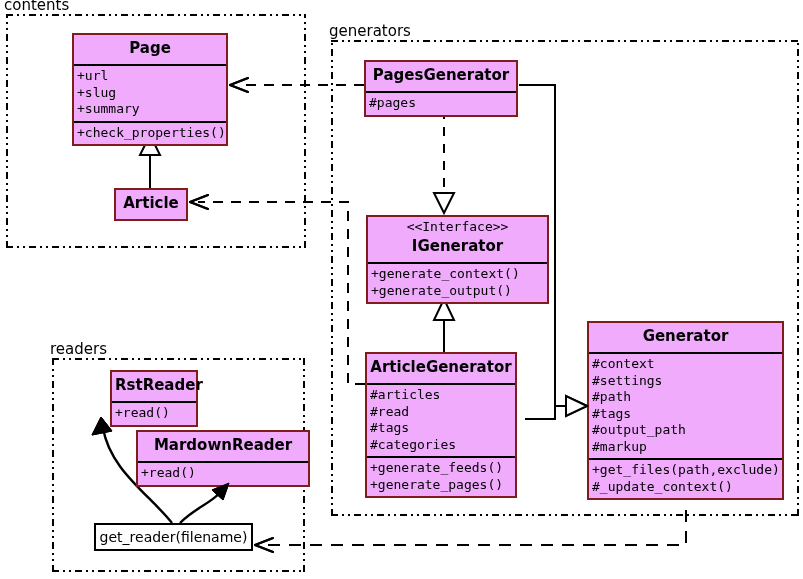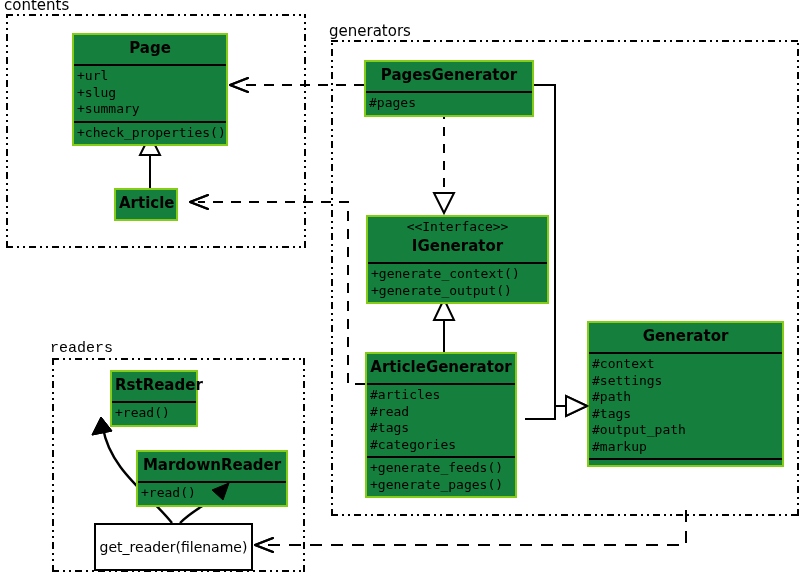--- a/index.html
+++ b/index.html
@@ -34,22 +34,22 @@
     background: #ffffff;
     padding: 0 3px 0 2px;
     white-space: nowrap;
     line-height: 16px;
   }
 
   
   .cls {
     position: absolute;
     box-sizing: border-box;
-    border: 2px solid #84cc16;
-    background: #15803d;
+    border: 2px solid #7f1d1d;
+    background: #f0abfc;
     z-index: 5;
   }
   .cls .compartment {
     box-sizing: border-box;
     border-bottom: 2px solid #000;
     padding: 2px 3px 3px 3px;
   }
   .cls .compartment:last-child {
     border-bottom: none;
   }
@@ -115,21 +115,21 @@
 
 <div id="canvas">
 
   <div class="package" id="pkg-contents" style="left: 6px; top: 14px; width: 300px; height: 234px; border: none; background-image: repeating-linear-gradient(90deg, rgb(0, 0, 0) 0px, rgb(0, 0, 0) 7px, transparent 7px, transparent 11px, rgb(0, 0, 0) 11px, rgb(0, 0, 0) 13px, transparent 13px, transparent 17px, rgb(0, 0, 0) 17px, rgb(0, 0, 0) 19px, transparent 19px, transparent 23px), repeating-linear-gradient(90deg, rgb(0, 0, 0) 0px, rgb(0, 0, 0) 7px, transparent 7px, transparent 11px, rgb(0, 0, 0) 11px, rgb(0, 0, 0) 13px, transparent 13px, transparent 17px, rgb(0, 0, 0) 17px, rgb(0, 0, 0) 19px, transparent 19px, transparent 23px), repeating-linear-gradient(0deg, rgb(0, 0, 0) 0px, rgb(0, 0, 0) 7px, transparent 7px, transparent 11px, rgb(0, 0, 0) 11px, rgb(0, 0, 0) 13px, transparent 13px, transparent 17px, rgb(0, 0, 0) 17px, rgb(0, 0, 0) 19px, transparent 19px, transparent 23px), repeating-linear-gradient(0deg, rgb(0, 0, 0) 0px, rgb(0, 0, 0) 7px, transparent 7px, transparent 11px, rgb(0, 0, 0) 11px, rgb(0, 0, 0) 13px, transparent 13px, transparent 17px, rgb(0, 0, 0) 17px, rgb(0, 0, 0) 19px, transparent 19px, transparent 23px); background-size: 100% 2px, 100% 2px, 2px 100%, 2px 100%; background-position: left top, left bottom, left top, right top; background-repeat: no-repeat;"></div>
   <div class="pkg-label" id="pkglbl-contents" style="left: 2px; top: -3px;">contents</div>
 
   <div class="package" id="pkg-generators" style="left: 331px; top: 40px; width: 468px; height: 476px; border: none; background-image: repeating-linear-gradient(90deg, rgb(0, 0, 0) 0px, rgb(0, 0, 0) 7px, transparent 7px, transparent 11px, rgb(0, 0, 0) 11px, rgb(0, 0, 0) 13px, transparent 13px, transparent 17px, rgb(0, 0, 0) 17px, rgb(0, 0, 0) 19px, transparent 19px, transparent 23px), repeating-linear-gradient(90deg, rgb(0, 0, 0) 0px, rgb(0, 0, 0) 7px, transparent 7px, transparent 11px, rgb(0, 0, 0) 11px, rgb(0, 0, 0) 13px, transparent 13px, transparent 17px, rgb(0, 0, 0) 17px, rgb(0, 0, 0) 19px, transparent 19px, transparent 23px), repeating-linear-gradient(0deg, rgb(0, 0, 0) 0px, rgb(0, 0, 0) 7px, transparent 7px, transparent 11px, rgb(0, 0, 0) 11px, rgb(0, 0, 0) 13px, transparent 13px, transparent 17px, rgb(0, 0, 0) 17px, rgb(0, 0, 0) 19px, transparent 19px, transparent 23px), repeating-linear-gradient(0deg, rgb(0, 0, 0) 0px, rgb(0, 0, 0) 7px, transparent 7px, transparent 11px, rgb(0, 0, 0) 11px, rgb(0, 0, 0) 13px, transparent 13px, transparent 17px, rgb(0, 0, 0) 17px, rgb(0, 0, 0) 19px, transparent 19px, transparent 23px); background-size: 100% 2px, 100% 2px, 2px 100%, 2px 100%; background-position: left top, left bottom, left top, right top; background-repeat: no-repeat;"></div>
   <div class="pkg-label" id="pkglbl-generators" style="left: 327px; top: 23px;">generators</div>
 
   <div class="package" id="pkg-readers" style="left: 52px; top: 358px; width: 253px; height: 214px; border: none; background-image: repeating-linear-gradient(90deg, rgb(0, 0, 0) 0px, rgb(0, 0, 0) 7px, transparent 7px, transparent 11px, rgb(0, 0, 0) 11px, rgb(0, 0, 0) 13px, transparent 13px, transparent 17px, rgb(0, 0, 0) 17px, rgb(0, 0, 0) 19px, transparent 19px, transparent 23px), repeating-linear-gradient(90deg, rgb(0, 0, 0) 0px, rgb(0, 0, 0) 7px, transparent 7px, transparent 11px, rgb(0, 0, 0) 11px, rgb(0, 0, 0) 13px, transparent 13px, transparent 17px, rgb(0, 0, 0) 17px, rgb(0, 0, 0) 19px, transparent 19px, transparent 23px), repeating-linear-gradient(0deg, rgb(0, 0, 0) 0px, rgb(0, 0, 0) 7px, transparent 7px, transparent 11px, rgb(0, 0, 0) 11px, rgb(0, 0, 0) 13px, transparent 13px, transparent 17px, rgb(0, 0, 0) 17px, rgb(0, 0, 0) 19px, transparent 19px, transparent 23px), repeating-linear-gradient(0deg, rgb(0, 0, 0) 0px, rgb(0, 0, 0) 7px, transparent 7px, transparent 11px, rgb(0, 0, 0) 11px, rgb(0, 0, 0) 13px, transparent 13px, transparent 17px, rgb(0, 0, 0) 17px, rgb(0, 0, 0) 19px, transparent 19px, transparent 23px); background-size: 100% 2px, 100% 2px, 2px 100%, 2px 100%; background-position: left top, left bottom, left top, right top; background-repeat: no-repeat;"></div>
-  <div class="pkg-label" id="pkglbl-readers" style="left: 48px; top: 341px; font-family: Liberation Mono, monospace;">readers</div>
+  <div class="pkg-label" id="pkglbl-readers" style="left: 48px; top: 341px;">readers</div>
 
   <svg id="wires" viewBox="0 0 803 579" width="803" height="579" xmlns="http://www.w3.org/2000/svg">
 
     <g>
       <line x1="150" y1="188" x2="150" y2="155" stroke="#000" stroke-width="2"></line>
       <polygon points="150,135 140,155 160,155" fill="#ffffff" stroke="#000" stroke-width="2"></polygon>
     </g>
 
     <g>
       <line x1="444" y1="110" x2="444" y2="193" stroke="#000" stroke-width="2" stroke-dasharray="9,8"></line>
@@ -184,27 +184,27 @@
     <div class="compartment">
       <div class="member">+url</div>
       <div class="member">+slug</div>
       <div class="member">+summary</div>
     </div>
     <div class="compartment">
       <div class="member">+check_properties()</div>
     </div>
   </div>
 
-  <div class="cls" id="cls-article" style="left: 114px; top: 188px; width: 64px;">
+  <div class="cls" id="cls-article" style="left: 114px; top: 188px; width: 74px;">
     <div class="compartment">
       <div class="title">Article</div>
     </div>
   </div>
 
-  <div class="cls" id="cls-pages-generator" style="left: 364px; top: 60px; width: 170px;">
+  <div class="cls" id="cls-pages-generator" style="left: 364px; top: 60px; width: 154px;">
     <div class="compartment">
       <div class="title">PagesGenerator</div>
     </div>
     <div class="compartment">
       <div class="member">#pages</div>
     </div>
   </div>
 
   <div class="cls" id="cls-igenerator" style="left: 366px; top: 215px; width: 183px;">
     <div class="compartment">
@@ -239,42 +239,44 @@
     </div>
     <div class="compartment">
       <div class="member">#context</div>
       <div class="member">#settings</div>
       <div class="member">#path</div>
       <div class="member">#tags</div>
       <div class="member">#output_path</div>
       <div class="member">#markup</div>
     </div>
     <div class="compartment">
+      <div class="member">+get_files(path,exclude)</div>
+      <div class="member">#_update_context()</div>
     </div>
   </div>
 
   <div class="cls" id="cls-rst-reader" style="left: 74px; top: 370px; width: 88px; margin-left: 36px;">
     <div class="compartment">
       <div class="title">RstReader</div>
     </div>
     <div class="compartment">
       <div class="member">+read()</div>
     </div>
   </div>
 
-  <div class="cls" id="cls-mardown-reader" style="left: 136px; top: 430px; width: 152px; margin-top: 20px;">
+  <div class="cls" id="cls-mardown-reader" style="left: 136px; top: 430px; width: 174px;">
     <div class="compartment">
       <div class="title">MardownReader</div>
     </div>
     <div class="compartment">
       <div class="member">+read()</div>
     </div>
   </div>
 
-  <div class="node-plain" id="node-get-reader" style="left: 94px; top: 523px; width: 159px; height: 48px;">
+  <div class="node-plain" id="node-get-reader" style="left: 94px; top: 523px; width: 159px; height: 28px;">
     <span>get_reader(filename)</span>
   </div>
 
   <svg id="wires-top" viewBox="0 0 803 579" width="803" height="579" xmlns="http://www.w3.org/2000/svg">
 
     <polyline points="248,78 230,85 248,92" fill="none" stroke="#000" stroke-width="2" stroke-linecap="round" stroke-linejoin="round"></polyline>
 
     <polyline points="208,195 190,202 208,209" fill="none" stroke="#000" stroke-width="2" stroke-linecap="round" stroke-linejoin="round"></polyline>
 
     <polyline points="273,538 255,545 273,552" fill="none" stroke="#000" stroke-width="2" stroke-linecap="round" stroke-linejoin="round"></polyline>

